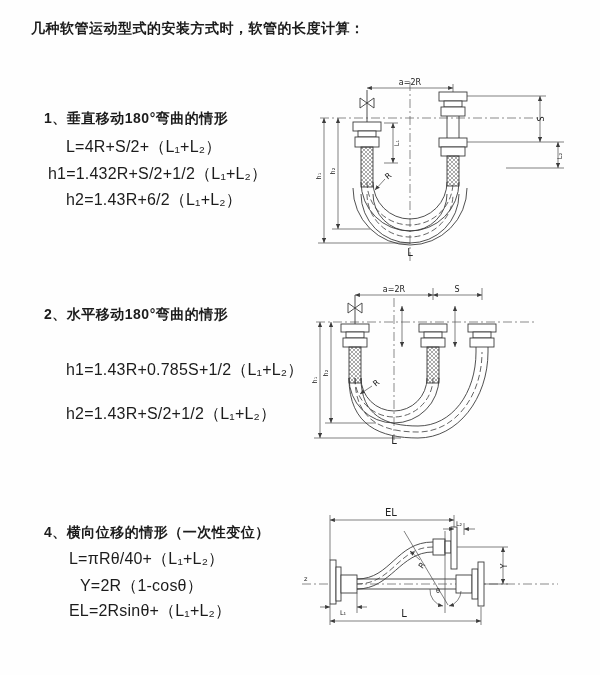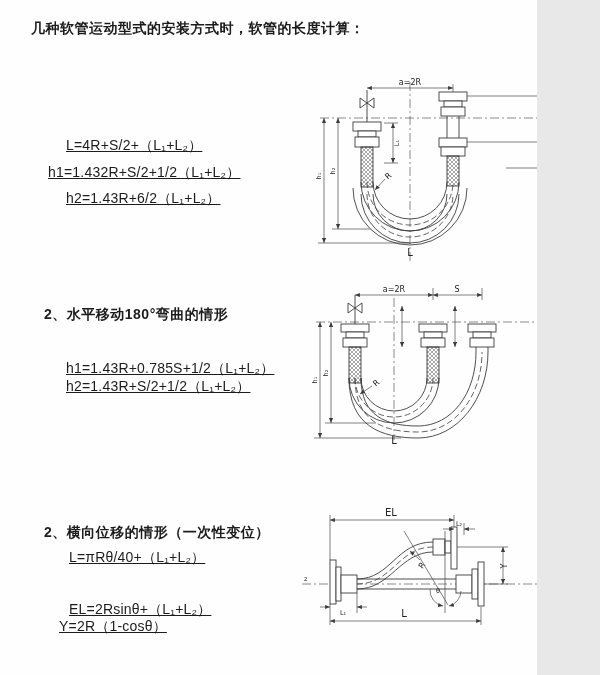--- a/index.html
+++ b/index.html
@@ -1,49 +1,50 @@
 <!DOCTYPE html>
 <html><head>
 <meta charset="utf-8">
 <style>
   html,body{margin:0;padding:0;background:#e8e8e8;}
-  .page{position:relative;width:537px;height:675px;background:#fefefe;overflow:hidden;
+  .page{position:relative;width:600px;height:675px;background:#fefefe;overflow:hidden;
         font-family:"Liberation Sans","DejaVu Sans",sans-serif;color:#1c1c1c;}
   .t{position:absolute;white-space:nowrap;}
   .doc-title{font-size:14px;font-weight:bold;letter-spacing:.5px;}
   .sec-head{font-size:14px;font-weight:bold;letter-spacing:.5px;}
-  .formula{font-size:14px;letter-spacing:.2px;text-decoration:underline;}
+  .formula{font-size:16px;letter-spacing:.2px;}
   svg{position:absolute;overflow:visible;}
   .ln{stroke:#3c3c3c;stroke-width:.9;fill:none;}
   .fit{fill:#fff;stroke:#3c3c3c;stroke-width:.9;}
   .dim{stroke:#4a4a4a;stroke-width:.7;fill:none;}
   .cl{stroke:#5a5a5a;stroke-width:.7;fill:none;stroke-dasharray:9 3 2 3;}
   .hd{stroke:#3c3c3c;stroke-width:.8;fill:none;stroke-dasharray:6 3;}
   .dlab{font-size:8px;fill:#222;font-family:"DejaVu Sans",sans-serif;}
   .dlab-s{font-size:6.5px;fill:#222;font-family:"DejaVu Sans",sans-serif;}
   .dlab-b{font-size:10px;fill:#222;font-family:"DejaVu Sans",sans-serif;}
 </style>
 </head>
 <body>
 
 <div class="page">
 
   <div class="t doc-title" style="left:31px;top:20px;">几种软管运动型式的安装方式时，软管的长度计算：</div>
 
+  <div class="t sec-head" style="left:44px;top:110px;">1、垂直移动180°弯曲的情形</div>
   <div class="t formula" style="left:66px;top:137px;">L=4R+S/2+（L₁+L₂）</div>
   <div class="t formula" style="left:48px;top:164px;">h1=1.432R+S/2+1/2（L₁+L₂）</div>
   <div class="t formula" style="left:66px;top:190px;">h2=1.43R+6/2（L₁+L₂）</div>
 
   <div class="t sec-head" style="left:44px;top:306px;">2、水平移动180°弯曲的情形</div>
   <div class="t formula" style="left:66px;top:360px;">h1=1.43R+0.785S+1/2（L₁+L₂）</div>
-  <div class="t formula" style="left:66px;top:378px;text-align:center;">h2=1.43R+S/2+1/2（L₁+L₂）</div>
-
-  <div class="t sec-head" style="left:44px;top:524px;">2、横向位移的情形（一次性变位）</div>
+  <div class="t formula" style="left:66px;top:404px;text-align:center;">h2=1.43R+S/2+1/2（L₁+L₂）</div>
+
+  <div class="t sec-head" style="left:44px;top:524px;">4、横向位移的情形（一次性变位）</div>
   <div class="t formula" style="left:69px;top:549px;">L=πRθ/40+（L₁+L₂）</div>
-  <div class="t formula" style="left:59px;top:576px;margin-top:42px;">Y=2R（1-cosθ）</div>
+  <div class="t formula" style="left:80px;top:576px;">Y=2R（1-cosθ）</div>
   <div class="t formula" style="left:69px;top:601px;">EL=2Rsinθ+（L₁+L₂）</div>
 
   <svg style="left:306px;top:76px;" width="286" height="192" viewBox="0 0 286 192">
     <defs>
       <marker id="a1" markerWidth="8" markerHeight="7" refX="7" refY="3" orient="auto-start-reverse">
         <path d="M0,0 L7,3 L0,6 z" fill="#3c3c3c"></path>
       </marker>
       <pattern id="hx1" width="4" height="4" patternUnits="userSpaceOnUse">
         <path d="M0,4 L4,0 M0,0 L4,4" stroke="#555" stroke-width=".5"></path>
       </pattern>

